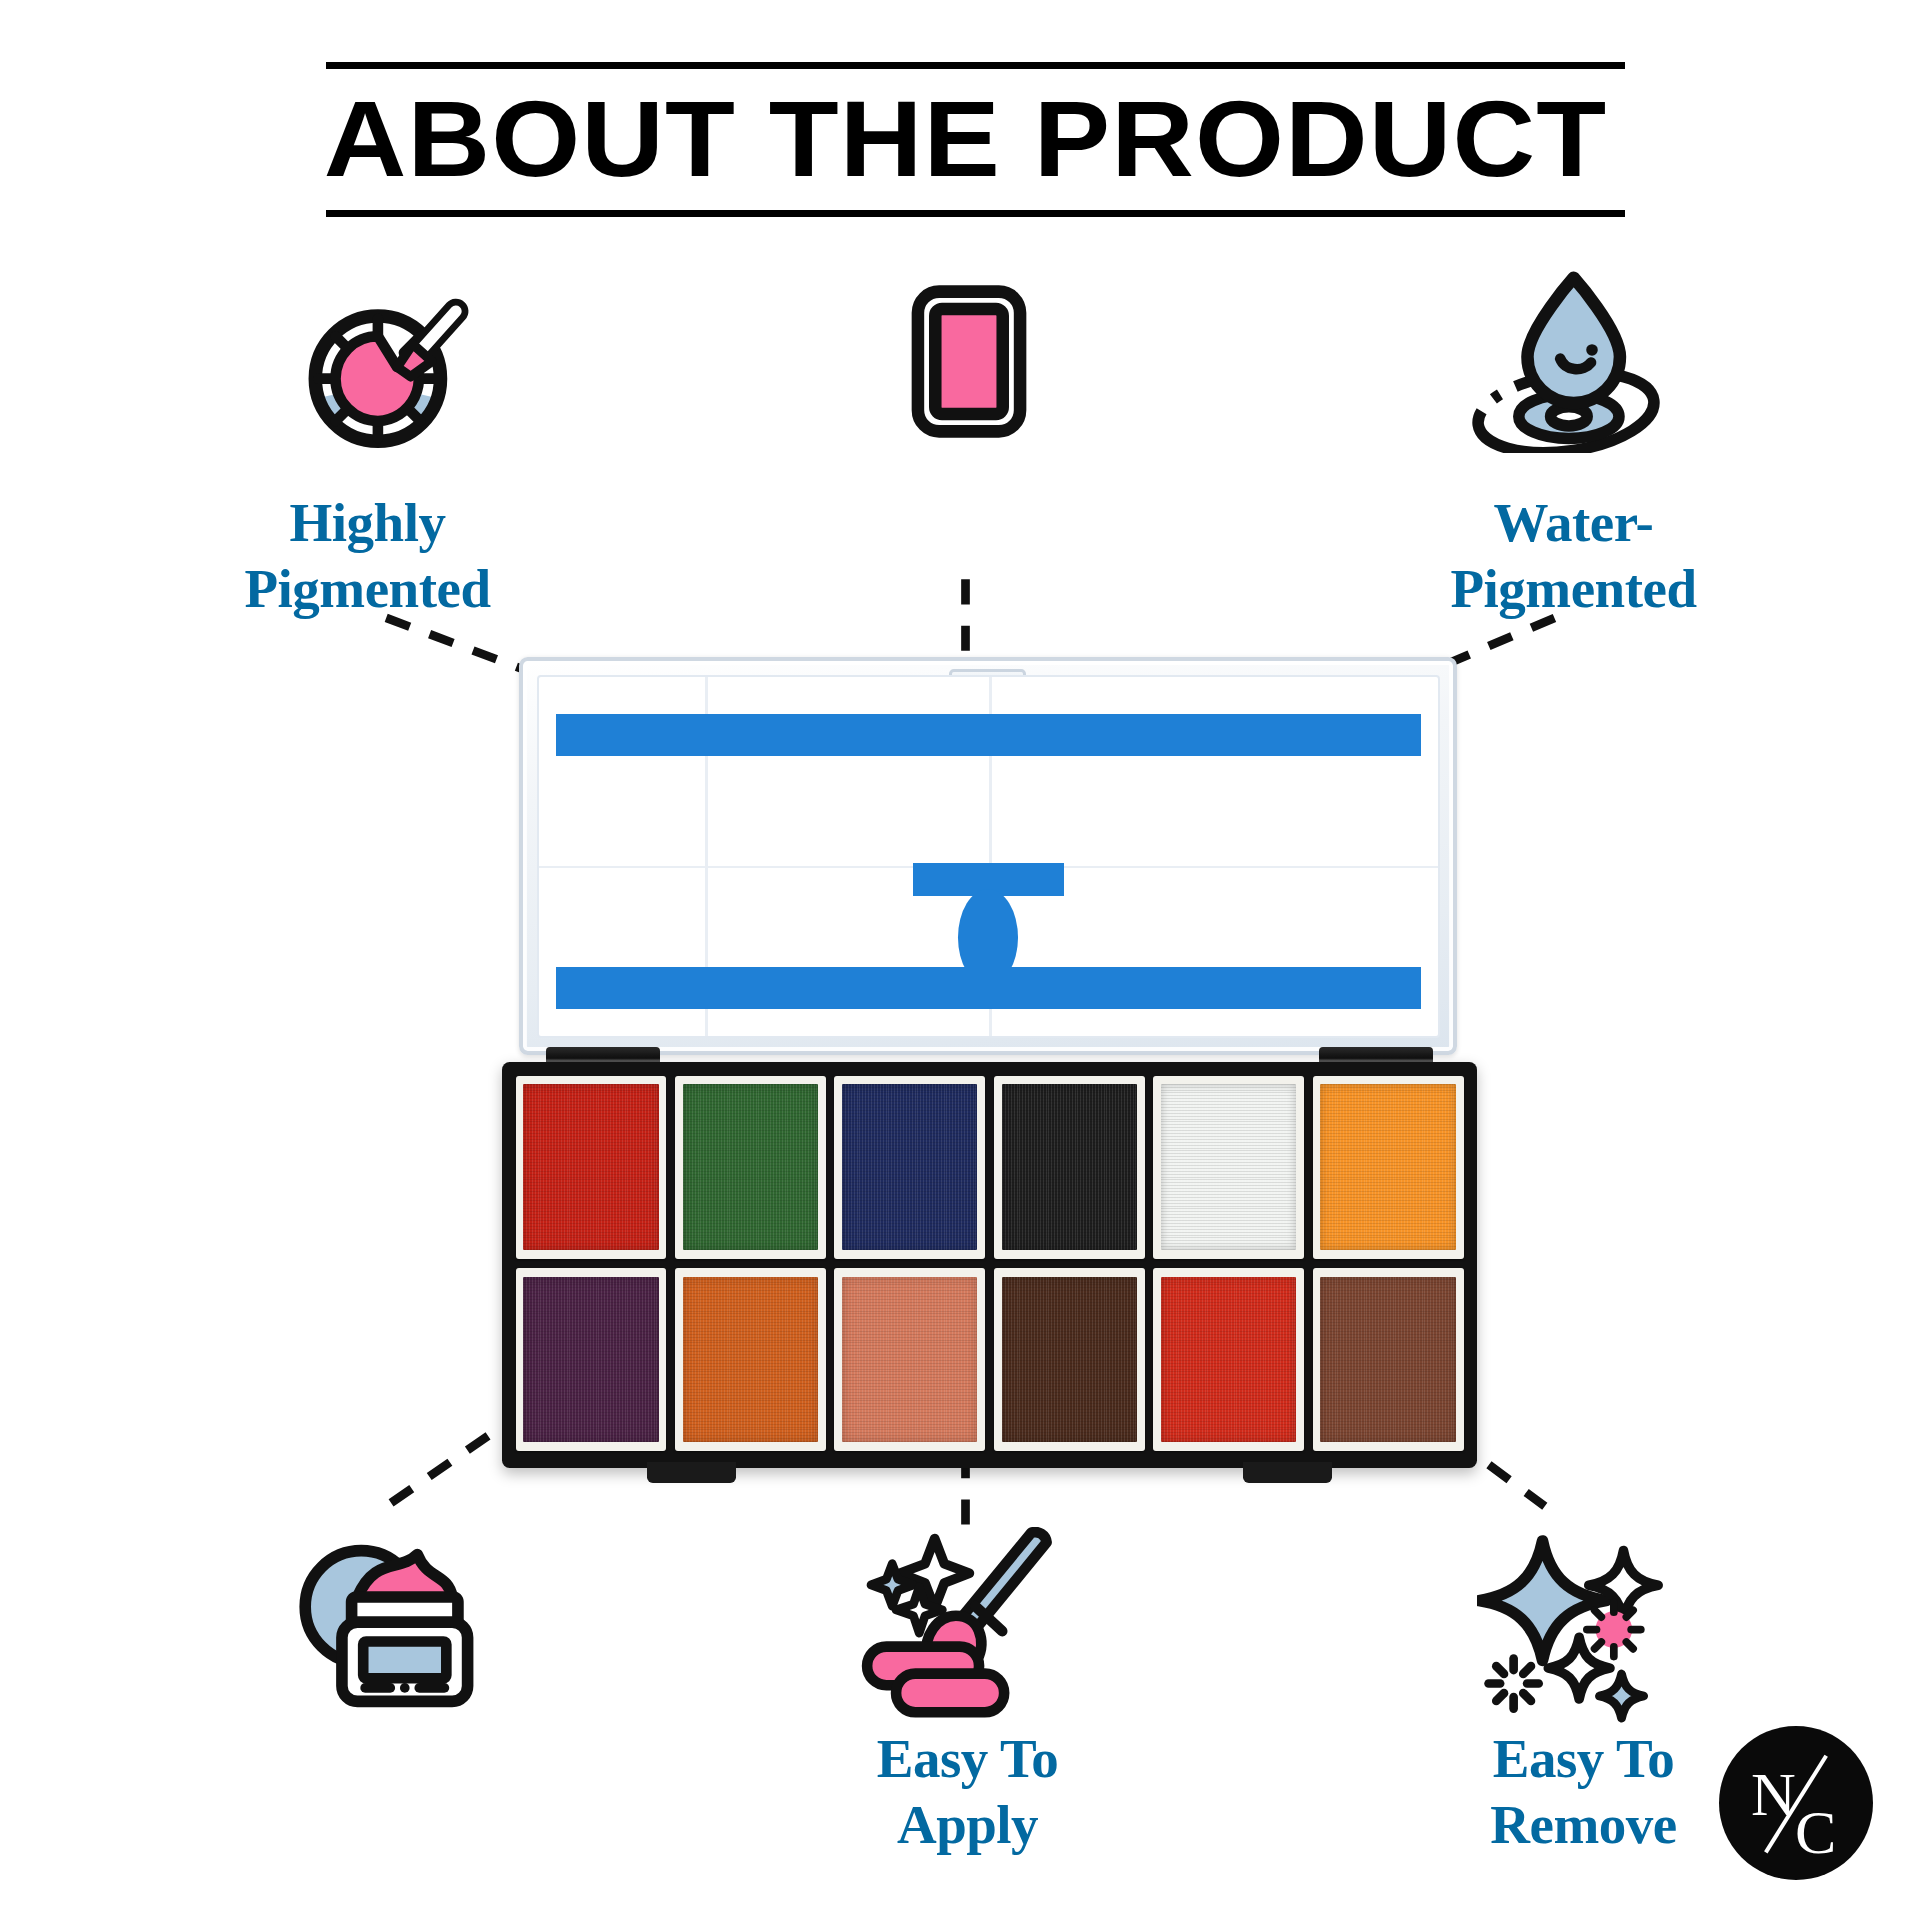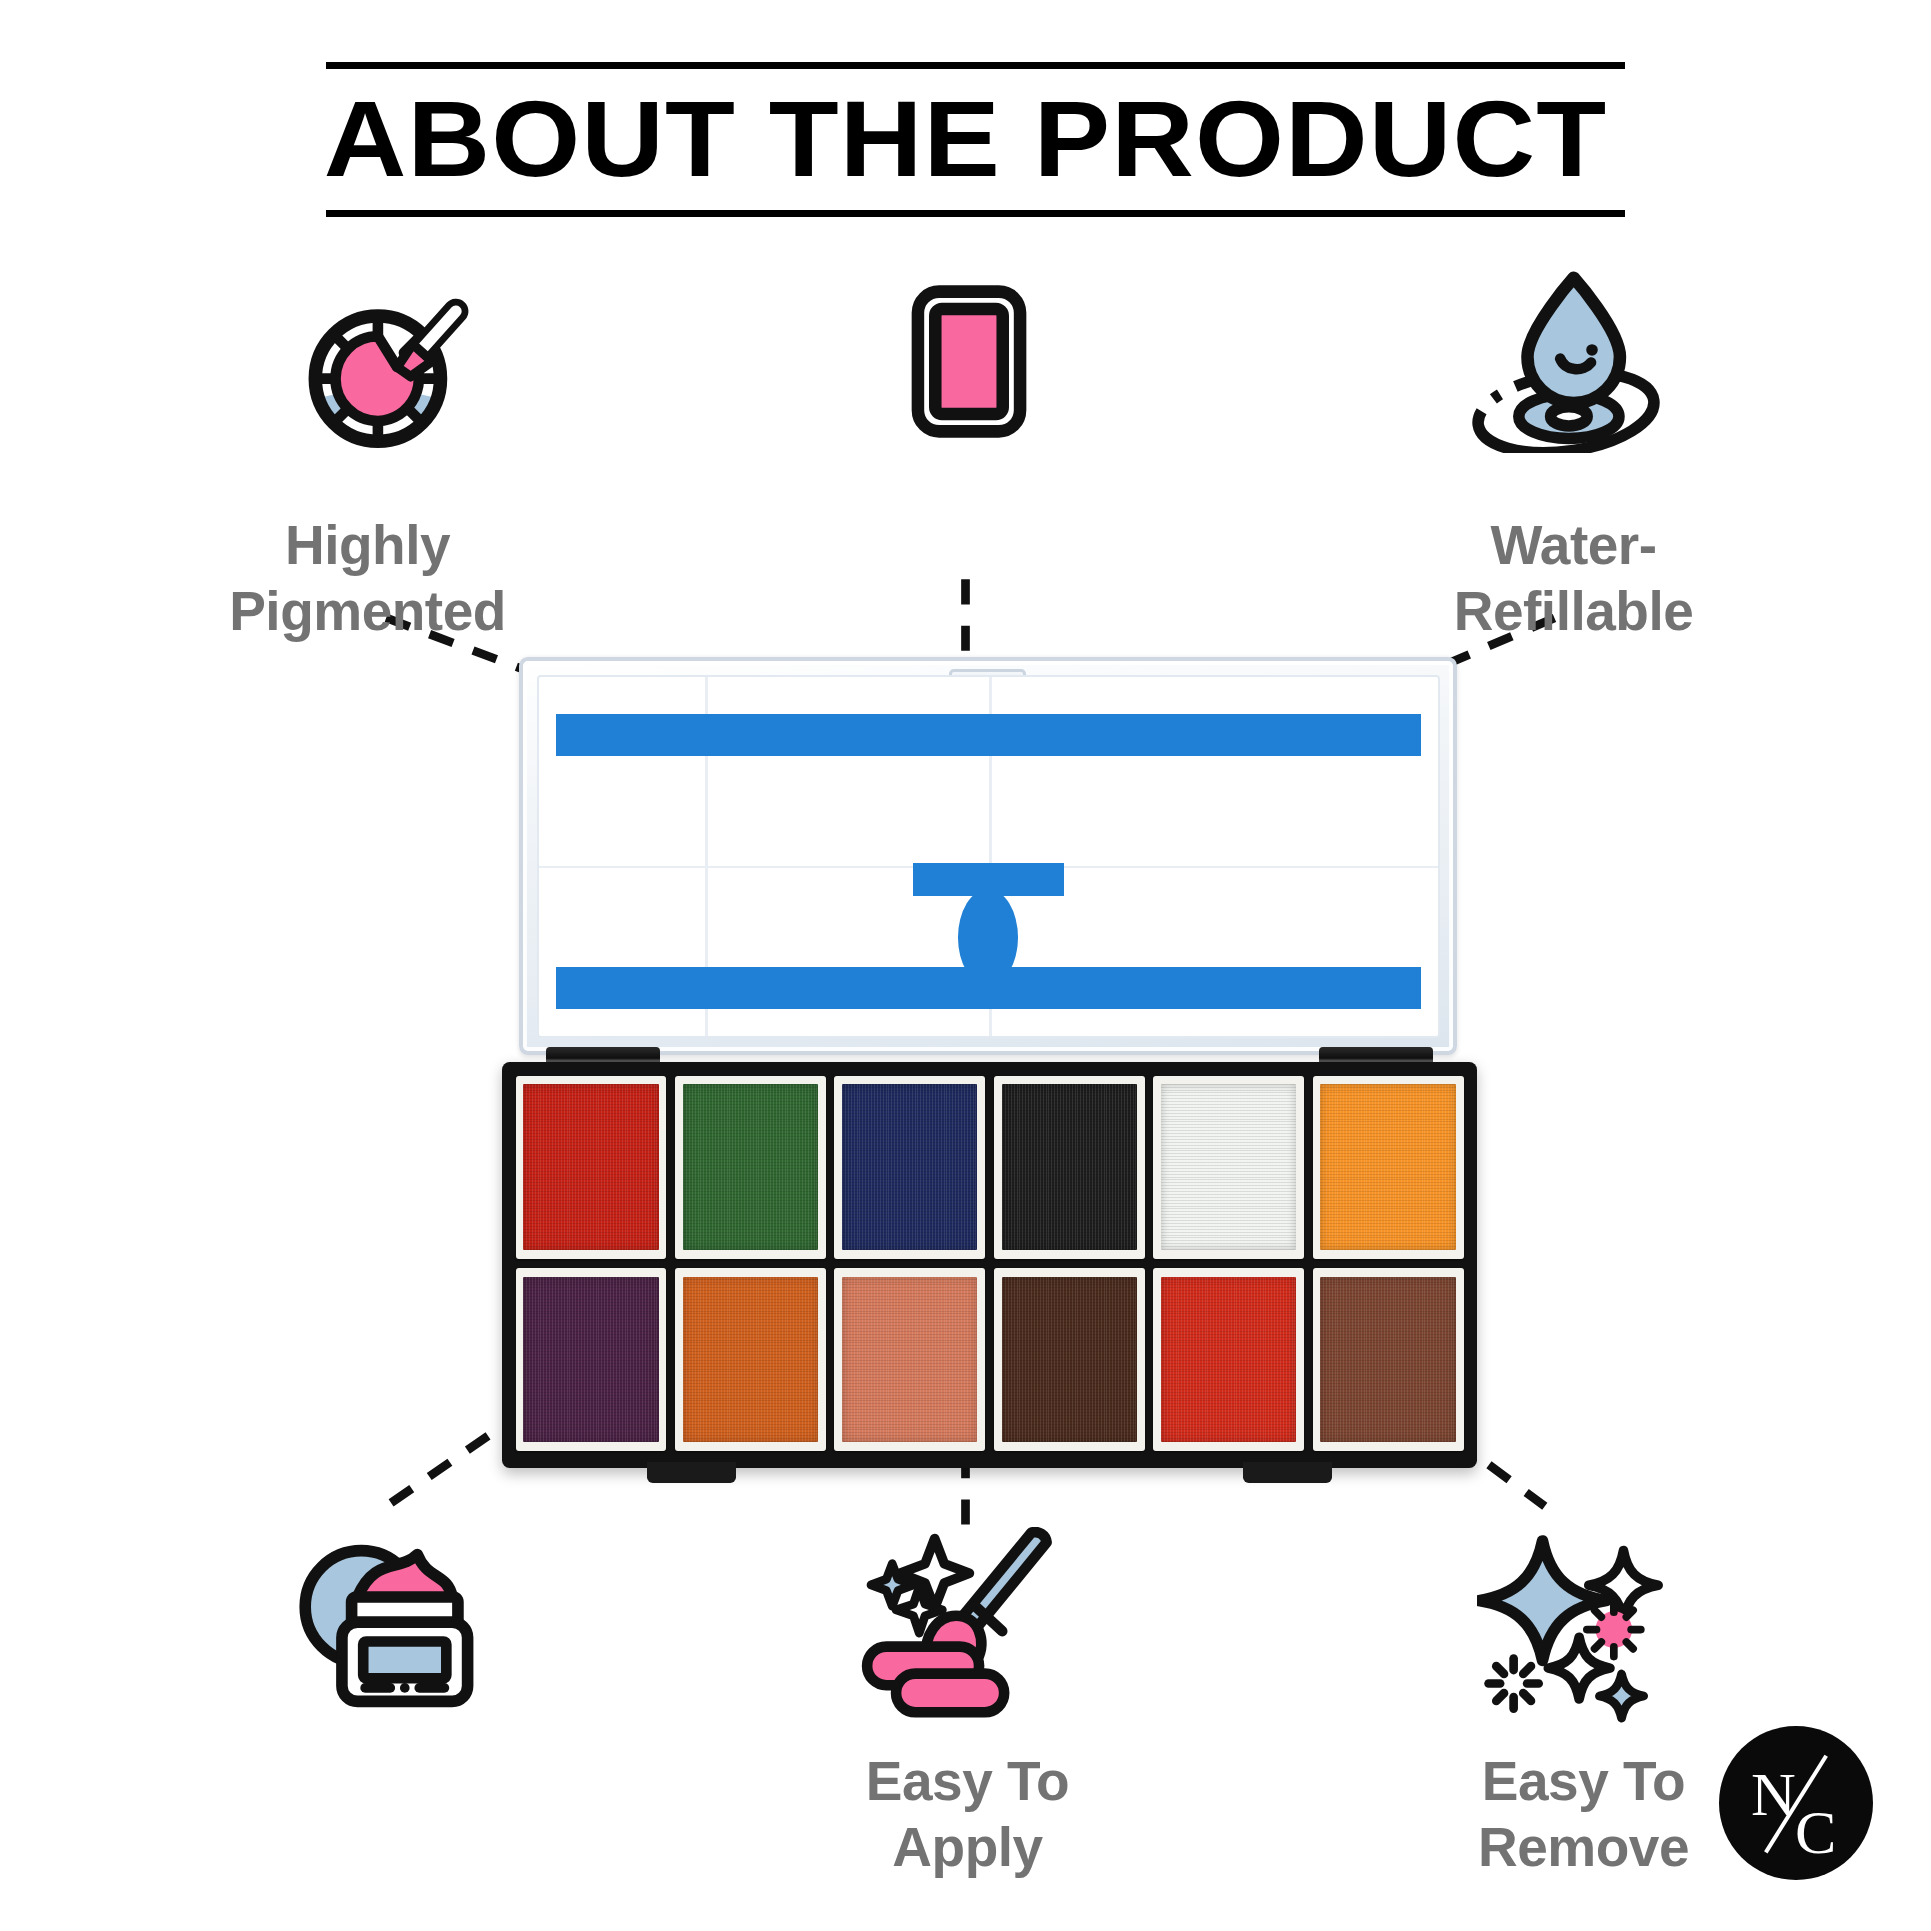--- a/index.html
+++ b/index.html
@@ -32,28 +32,27 @@
     letter-spacing: 1px;
     line-height: 135px;
     color: #000000;
     transform: scaleX(1.06);
   }
 
   
   .feature-label {
     position: absolute;
     text-align: center;
-    font-family: Liberation Sans, sans-serif;
+    font-family: Liberation Serif, serif;
     font-weight: 600;
     font-size: 55px;
     line-height: 66px;
-    color: #737373;
+    color: #0369a1;
     letter-spacing: -0.5px;
     white-space: pre-line;
-    margin-top: 22px;
   }
 
   
   .icon-box { position: absolute; }
 
   
   .connector { position: absolute; overflow: visible; }
 
   
   #product { position: absolute; left: 502px; top: 628px; width: 975px; height: 869px; }
@@ -222,21 +221,21 @@
       <ellipse cx="113" cy="152" rx="52" ry="23" fill="#a8c6dd" stroke="#111111" stroke-width="12"></ellipse>
 
       <ellipse cx="113" cy="152" rx="19" ry="10" fill="#ffffff" stroke="#111111" stroke-width="12"></ellipse>
 
       <path d="M 118 8 C 118 8 166 62 166 90 A 48 48 0 1 1 70 90 C 70 62 118 8 118 8 Z" fill="#a8c6dd" stroke="#111111" stroke-width="13" stroke-linejoin="round"></path>
       <circle cx="137" cy="83" r="6" fill="#111111"></circle>
       <path d="M 104 92 A 18 16 0 0 0 136 96" fill="none" stroke="#111111" stroke-width="11" stroke-linecap="round"></path>
     </svg>
   </div>
   <div class="feature-label" style="left:1332px;top:490px;width:483px;">Water-
-Refillable</div>
+Pigmented</div>
 
   <div id="product">
 
     <div id="lid-outer">
       <div id="lid-clasp"></div>
       <div id="lid-inner">
         <div class="lid-grid-v" style="left:166px;"></div>
         <div class="lid-grid-v" style="left:450px;"></div>
         <div class="lid-grid-h" style="top:189px;"></div>
         <div class="lid-bar" id="lid-bar-top"></div>

